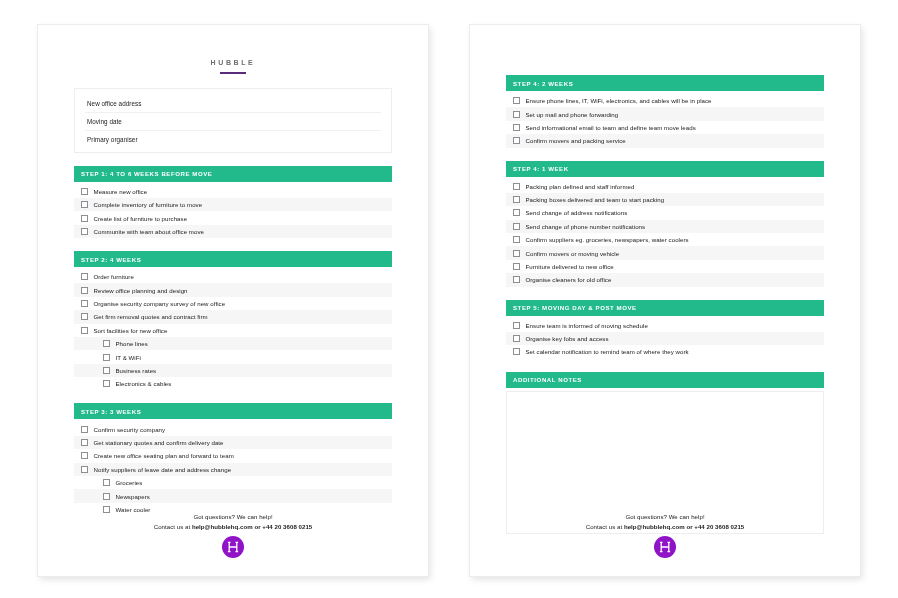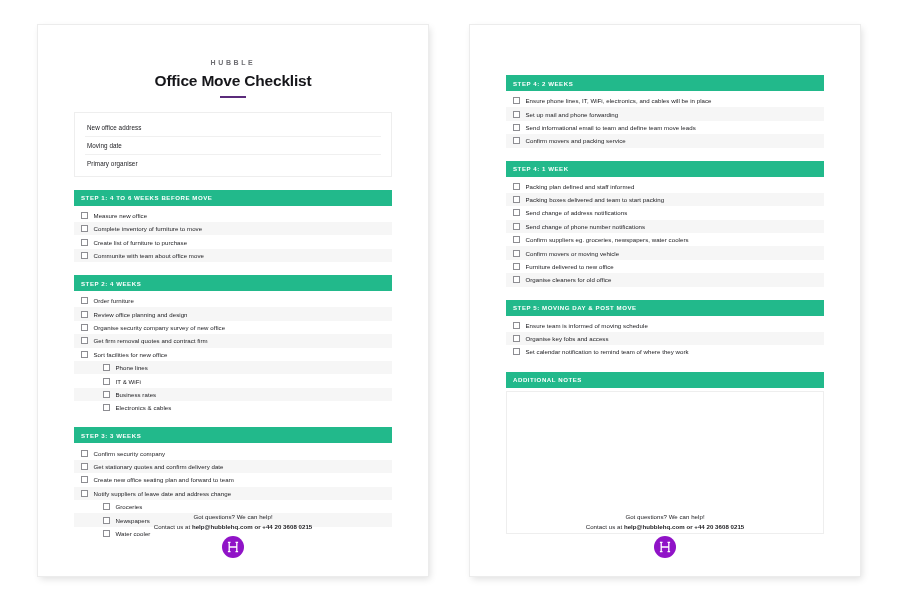--- a/index.html
+++ b/index.html
@@ -148,21 +148,20 @@
 </head>
 <body>
 
 <div class="spread">
 
   <div class="page">
     <div class="page-inner">
 
       <div class="doc-header">
         <div class="brand">HUBBLE</div>
-        <div class="doc-title">Office Move Checklist</div>
         <div class="title-rule"></div>
       </div>
 
       <div class="details-box">
         <div class="detail-row">New office address</div>
         <div class="detail-row">Moving date</div>
         <div class="detail-row">Primary organiser</div>
       </div>
 
       <div id="left-sections">

